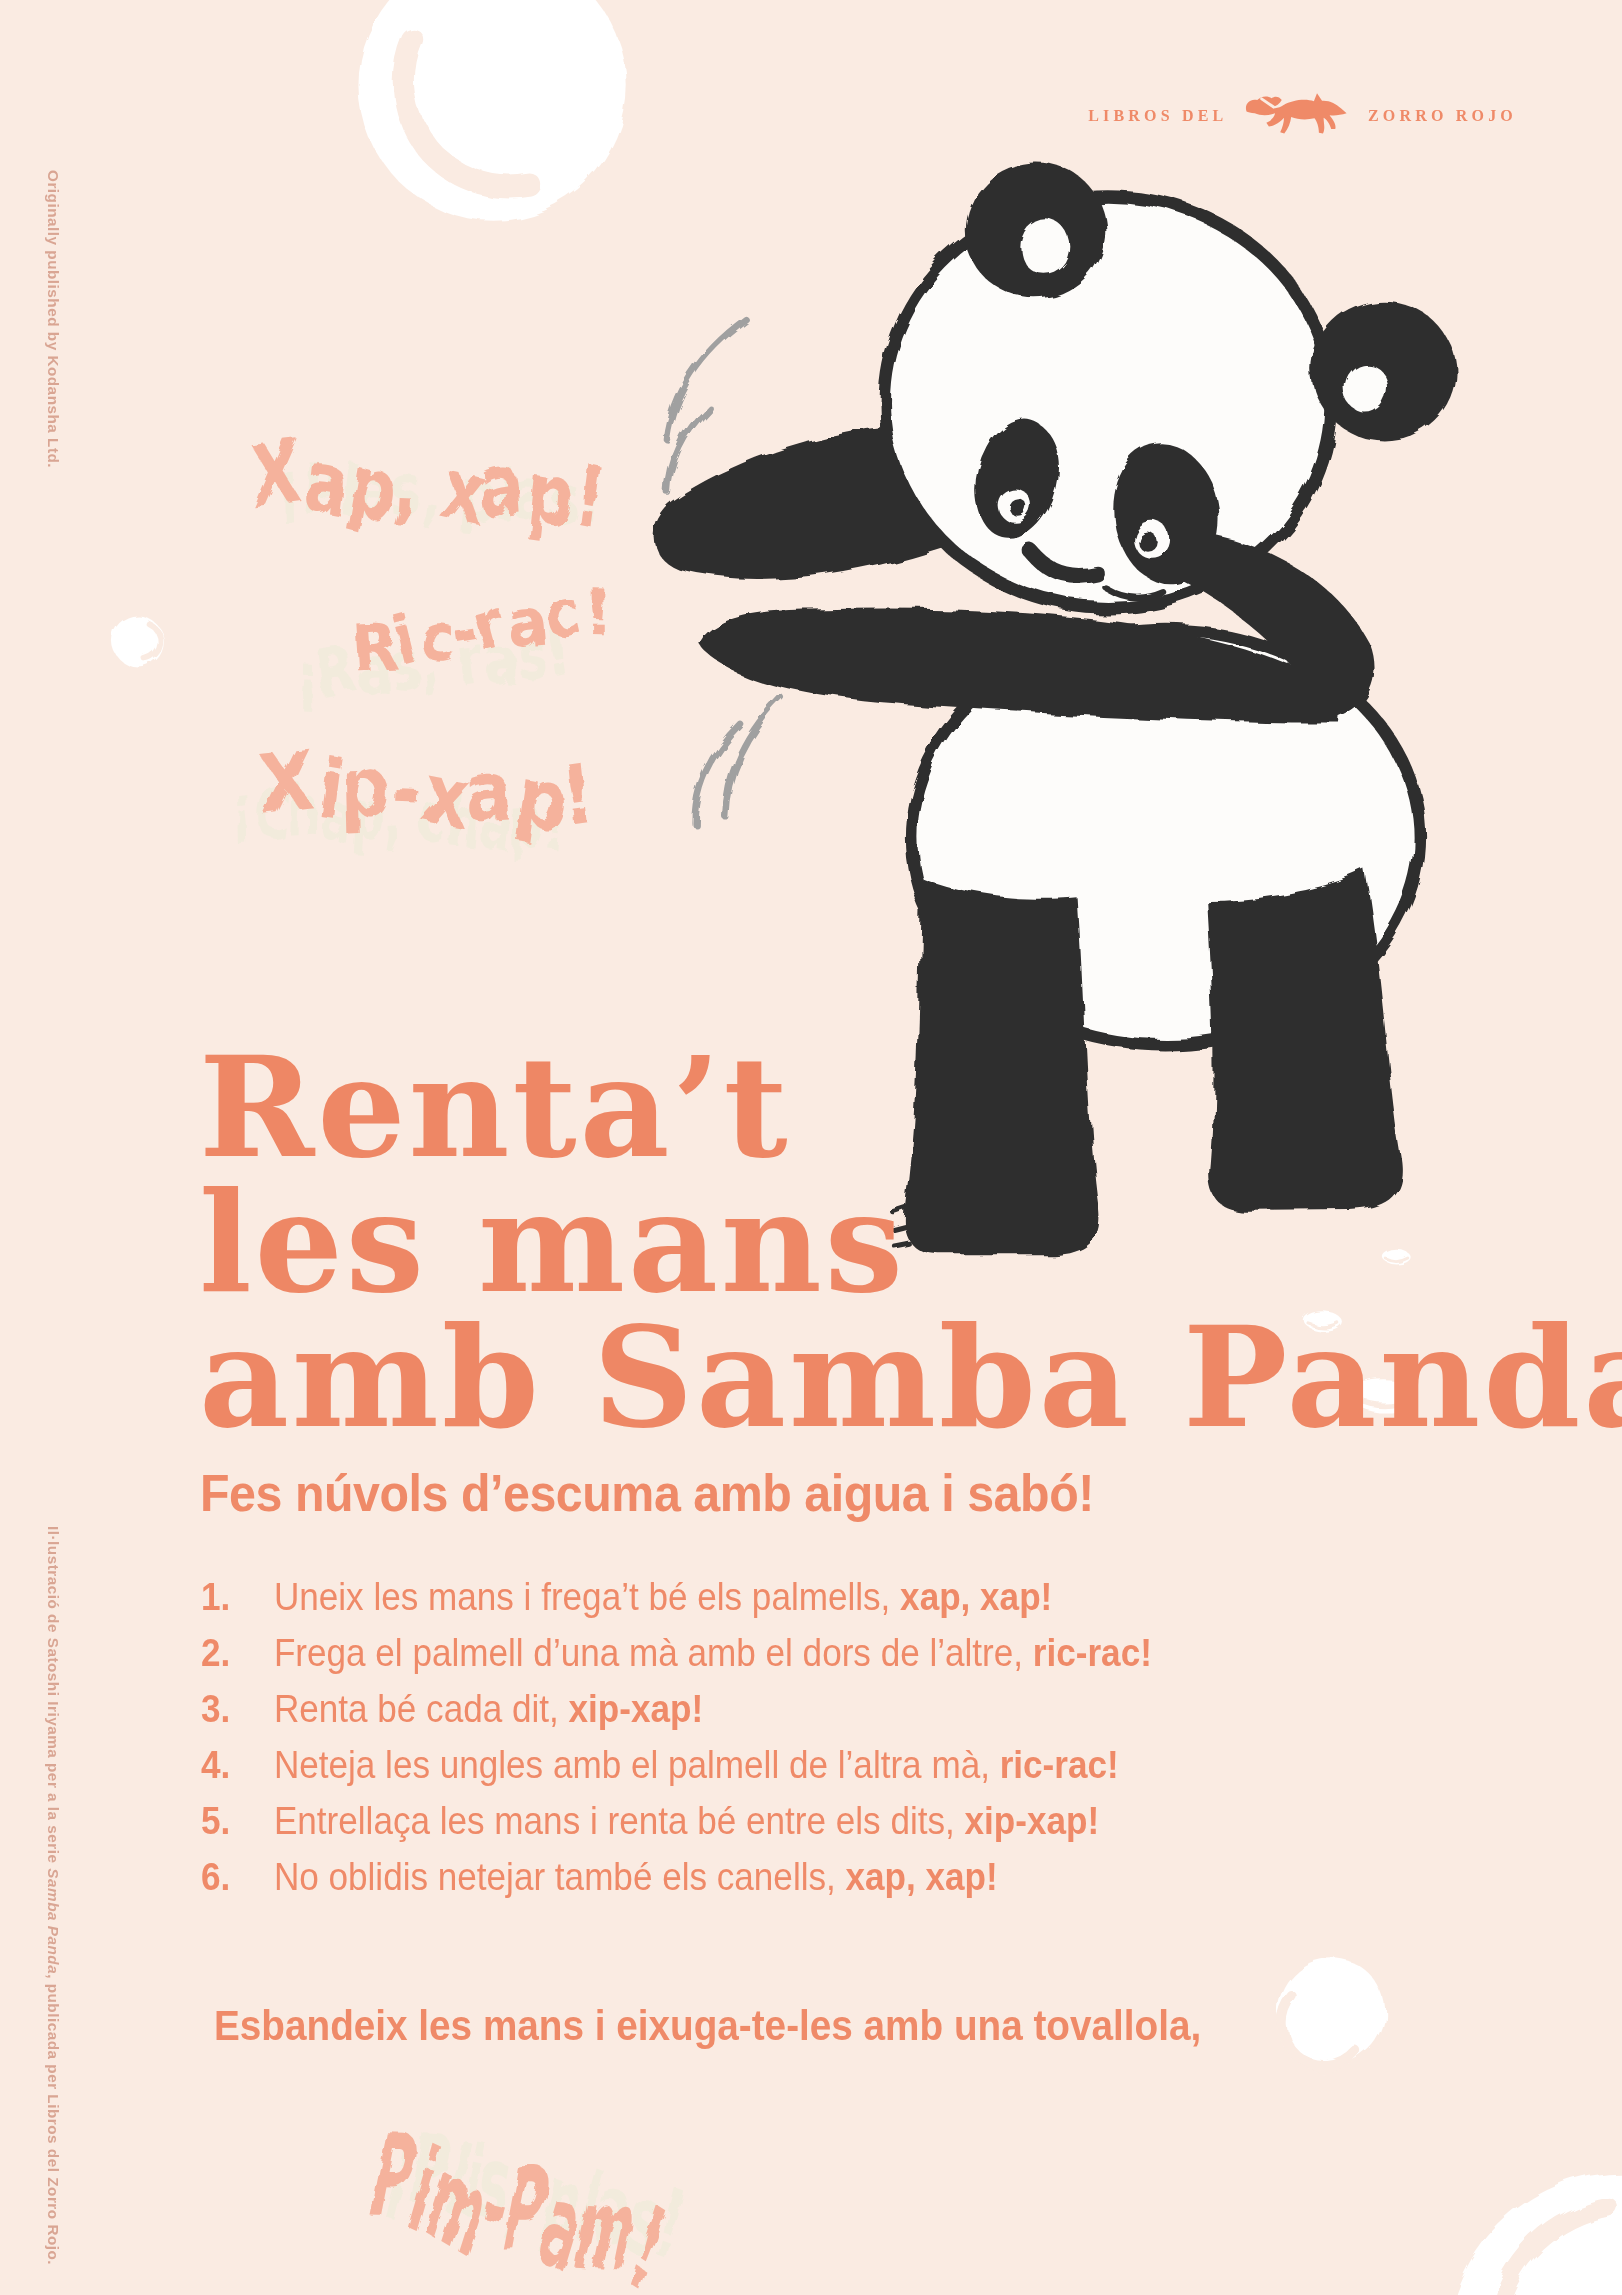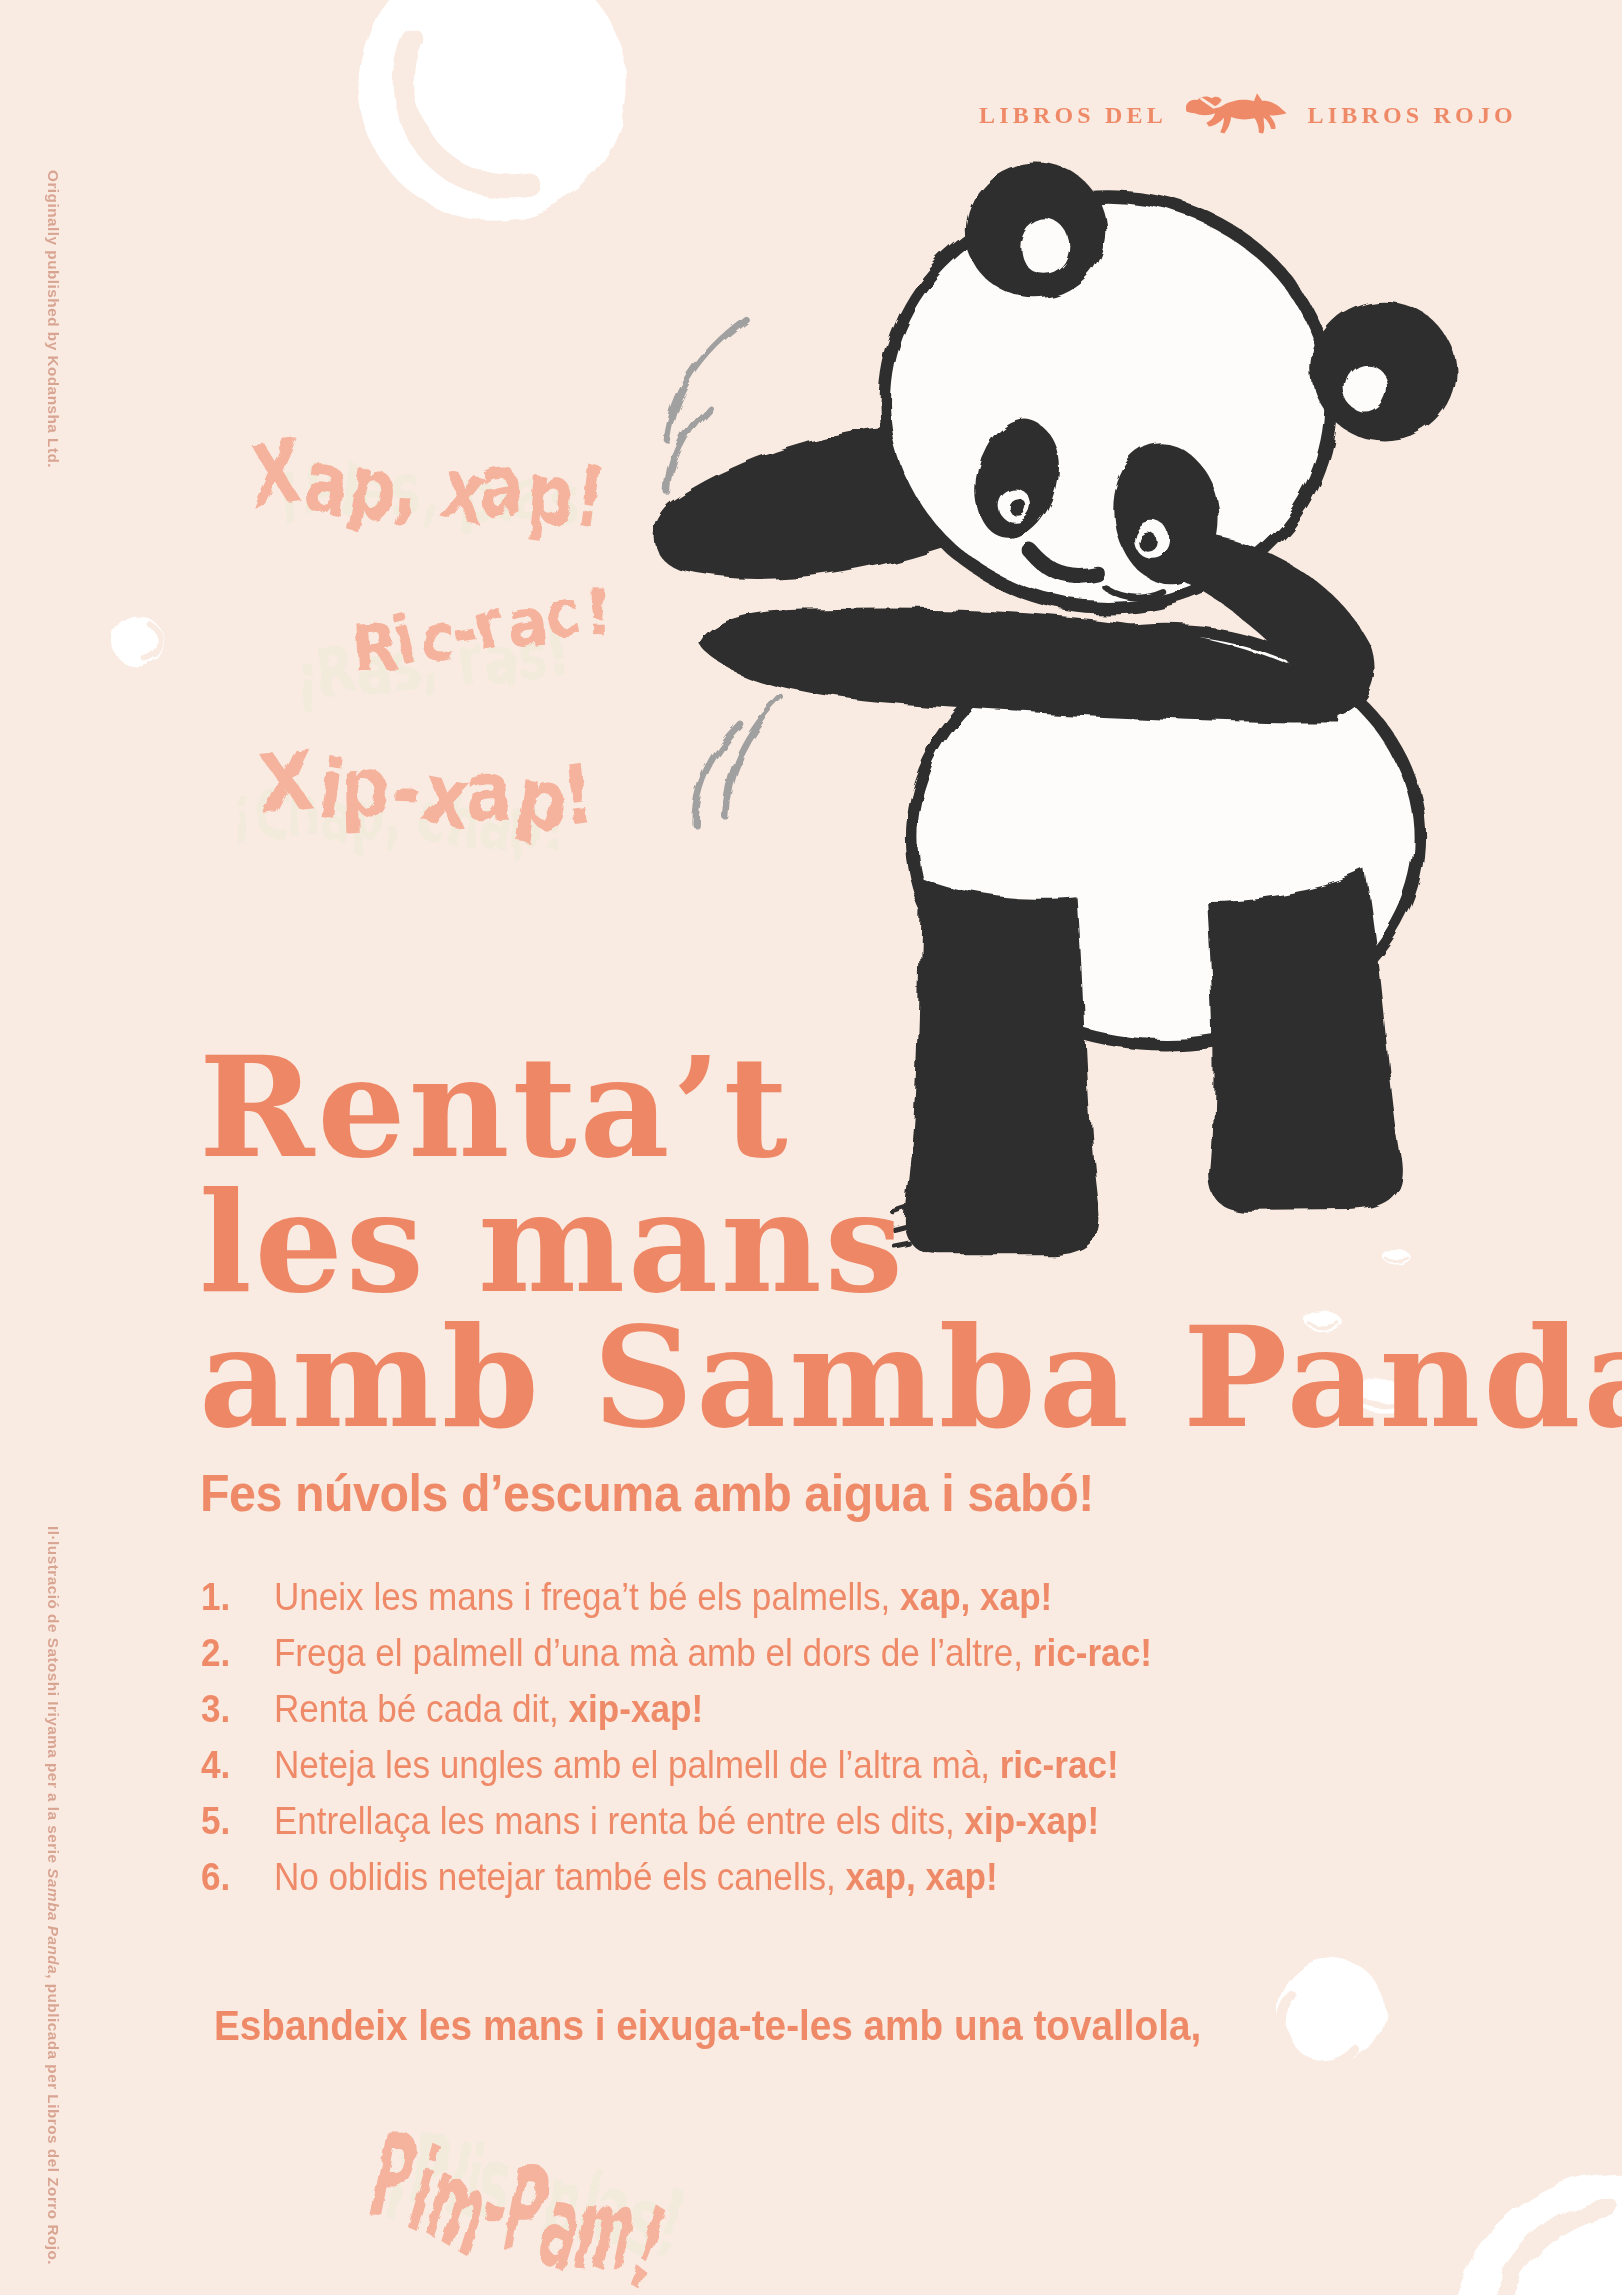--- a/index.html
+++ b/index.html
@@ -24,21 +24,21 @@
   svg.art{position:absolute;left:0;top:0;width:1622px;height:2295px;pointer-events:none}
 
   
   .logo{
     position:absolute;top:88px;right:105px;
     display:flex;align-items:center;gap:16.7px;
     color:var(--accent);
   }
   .logo .lt{
     font-family:"Liberation Serif",serif;
-    font-size:24px;font-weight:600;letter-spacing:4.2px;white-space:nowrap;
+    font-size:16px;font-weight:600;letter-spacing:4.2px;white-space:nowrap;
   }
   .logo svg{width:107px;height:55px;display:block}
 
   
   .side{
     position:absolute;color:var(--rose);
     font-size:15.3px;font-weight:700;letter-spacing:0.5px;
     white-space:nowrap;transform-origin:0 0;transform:rotate(90deg);
   }
   .side.top{left:62px;top:170px}
@@ -172,21 +172,21 @@
       <text class="hand" x="790" y="4790" font-size="250" textLength="630" lengthAdjust="spacingAndGlyphs" transform="rotate(14 790 4790)" rotate="-6 5 8 0 -7 6 -5 9">Pim-Pam!</text>
     </g>
   </svg>
 
   <header class="logo">
     <span class="lt">LIBROS DEL</span>
     <svg viewBox="0 0 340 170" aria-hidden="true">
       <path fill="#ef8a68" d="M8 72 C0 50 18 30 42 36 C52 24 74 20 88 30 C98 22 112 24 120 36 C114 48 102 56 88 60 C102 64 114 60 126 52 C152 36 196 30 222 40 L232 14 L248 38 C270 36 294 48 308 62 L326 78 C306 84 288 86 272 84 C282 98 294 112 290 128 L277 128 C273 112 263 98 253 92 C253 108 259 126 251 142 L238 140 C238 122 232 104 224 94 C198 100 170 98 150 90 C148 108 140 128 128 142 L115 138 C123 122 127 106 127 92 C115 106 97 118 79 120 L71 108 C85 102 95 92 99 78 C79 86 52 86 34 78 C22 76 12 74 8 72 Z"></path>
       <path d="M56 32 L94 58" stroke="#faebe2" stroke-width="9" stroke-linecap="round" fill="none"></path>
     </svg>
-    <span class="lt">LIBROS ROJO</span>
+    <span class="lt">ZORRO ROJO</span>
   </header>
 
   <div class="side top">Originally published by Kodansha Ltd.</div>
   <div class="side bottom"><span>Il·lustració de Satoshi Iriyama per a la serie </span><span class="it">Samba Panda</span><span>, publicada per Libros del Zorro Rojo.</span></div>
 
   <div class="title">
     <div>Renta’t</div>
     <div>les mans</div>
     <div>amb Samba Panda</div>
   </div>

